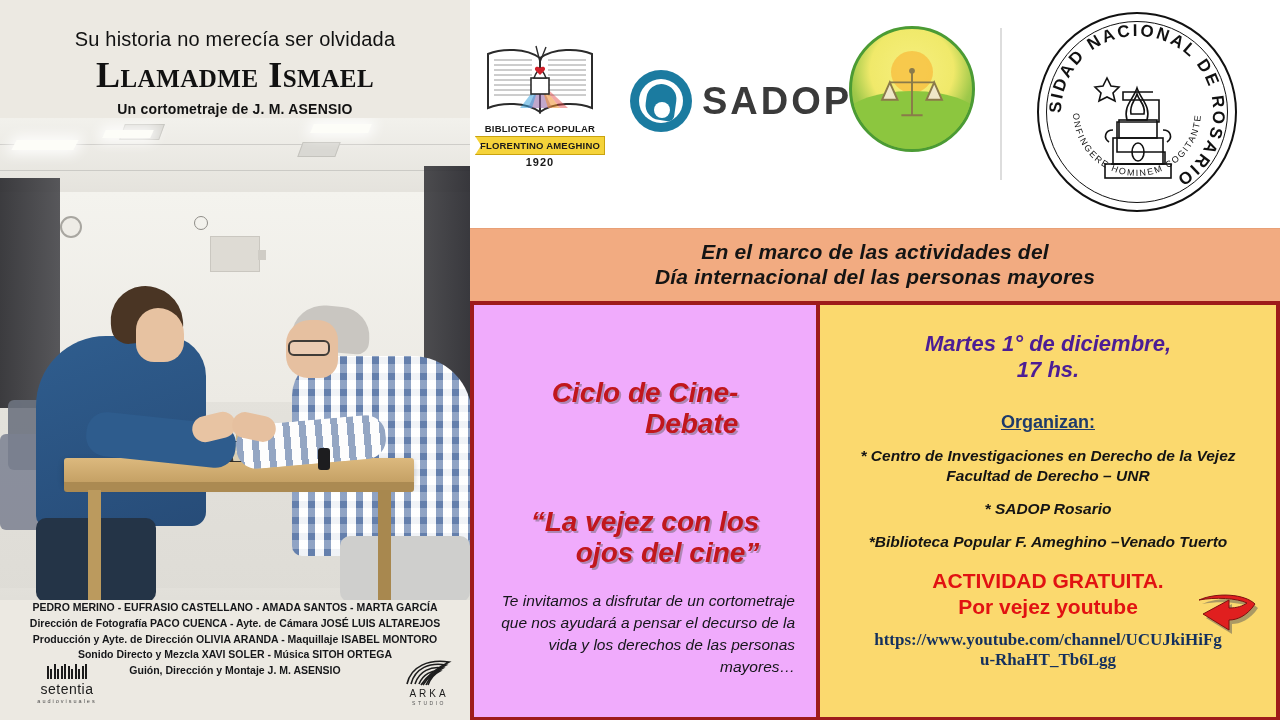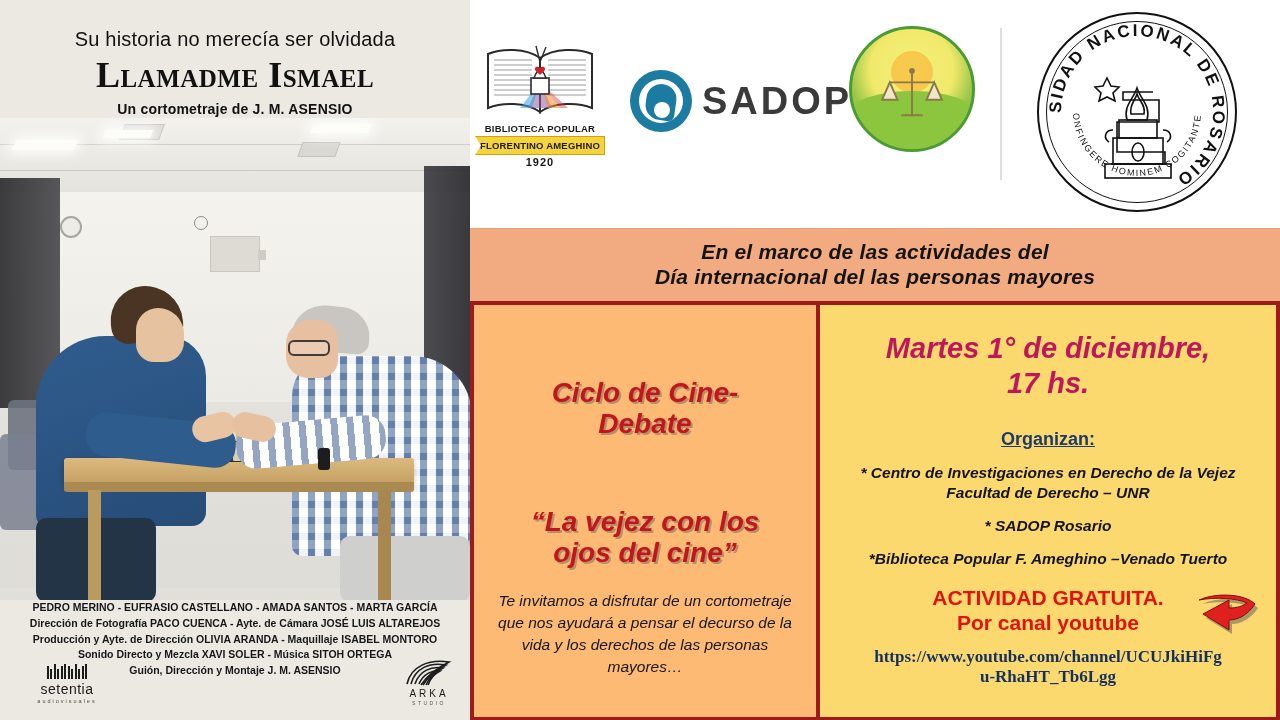--- a/index.html
+++ b/index.html
@@ -191,37 +191,37 @@
   .banner{
     height:72px;background:#f2ab81;display:flex;flex-direction:column;
     align-items:center;justify-content:center;
     border-top:1px solid #e8a077;
   }
   .banner-line{font-size:21px;font-weight:bold;font-style:italic;color:#141414;
     line-height:1.18;letter-spacing:.2px;}
 
   .panels{position:relative;height:420px;display:flex;}
   .panel-blue{
-    width:348px;background:#fdba74;border:4px solid #9e1b1b;border-right:2px solid #9e1b1b;
-    box-sizing:border-box;padding:10px 14px;text-align:center;
+    width:348px;background:#f0abfc;border:4px solid #9e1b1b;border-right:2px solid #9e1b1b;
+    box-sizing:border-box;padding:10px 14px;text-align:right;
     display:flex;flex-direction:column;align-items:center;
   }
   .panel-yellow{
     flex:1;background:#fbd96e;border:4px solid #9e1b1b;border-left:2px solid #9e1b1b;
     box-sizing:border-box;padding:8px 12px;text-align:center;position:relative;
   }
 
   .blue-h1{font-size:28px;font-weight:bold;font-style:italic;color:#c1171c;
     line-height:1.12;margin-top:62px;text-shadow:2px 2px 0 rgba(90,90,95,.45);}
   .blue-h2{font-size:28px;font-weight:bold;font-style:italic;color:#c1171c;
     line-height:1.12;margin-top:66px;text-shadow:2px 2px 0 rgba(90,90,95,.45);}
   .blue-body{font-size:15.5px;font-style:italic;color:#15161a;line-height:1.42;
     margin-top:22px;max-width:300px;}
 
-  .y-date{font-size:29px;font-weight:bold;font-style:italic;color:#be185d;
+  .y-date{font-size:22px;font-weight:bold;font-style:italic;color:#4c1d95;
     line-height:1.2;margin-top:18px;}
   .y-org-h{font-size:18px;font-weight:bold;color:#1d3a6b;text-decoration:underline;
     margin-top:28px;}
   .y-org{font-size:15.5px;font-weight:bold;font-style:italic;color:#141414;
     line-height:1.3;margin-top:13px;}
   .y-free{font-size:21px;font-weight:bold;color:#e11212;line-height:1.2;margin-top:16px;}
   .y-url{font-family:"Liberation Serif", serif;font-size:17px;font-weight:bold;
     color:#14305e;line-height:1.18;margin-top:11px;word-break:break-all;}
   .arrow-wrap{position:absolute;right:14px;top:286px;width:72px;height:52px;}
 </style>
@@ -441,21 +441,21 @@
         </div>
         <div class="y-org-h">Organizan:</div>
         <div class="y-org">
           <div>* Centro de Investigaciones en Derecho de la Vejez</div>
           <div>Facultad de Derecho – UNR</div>
         </div>
         <div class="y-org">* SADOP Rosario</div>
         <div class="y-org">*Biblioteca Popular F. Ameghino –Venado Tuerto</div>
         <div class="y-free">
           <div>ACTIVIDAD  GRATUITA.</div>
-          <div>Por canal youtube</div>
+          <div>Por vejez youtube</div>
         </div>
         <div class="arrow-wrap">
           <svg width="72" height="52" viewBox="0 0 72 52" aria-hidden="true">
             <g transform="translate(3,3)">
               <path d="M6 6 C24 -2 52 0 62 10 C54 22 44 26 36 26 L36 36 L10 20 L36 6 L36 14 C44 14 50 12 54 9 C44 4 22 3 6 6 Z" fill="#5a5a5a" opacity=".5" transform="translate(3,4)"></path>
               <path d="M6 6 C24 -2 52 0 62 10 C54 22 44 26 36 26 L36 36 L10 20 L36 6 L36 14 C44 14 50 12 54 9 C44 4 22 3 6 6 Z" fill="#e01f1f" stroke="#7e1010" stroke-width="1"></path>
             </g>
           </svg>
         </div>
         <div class="y-url">

